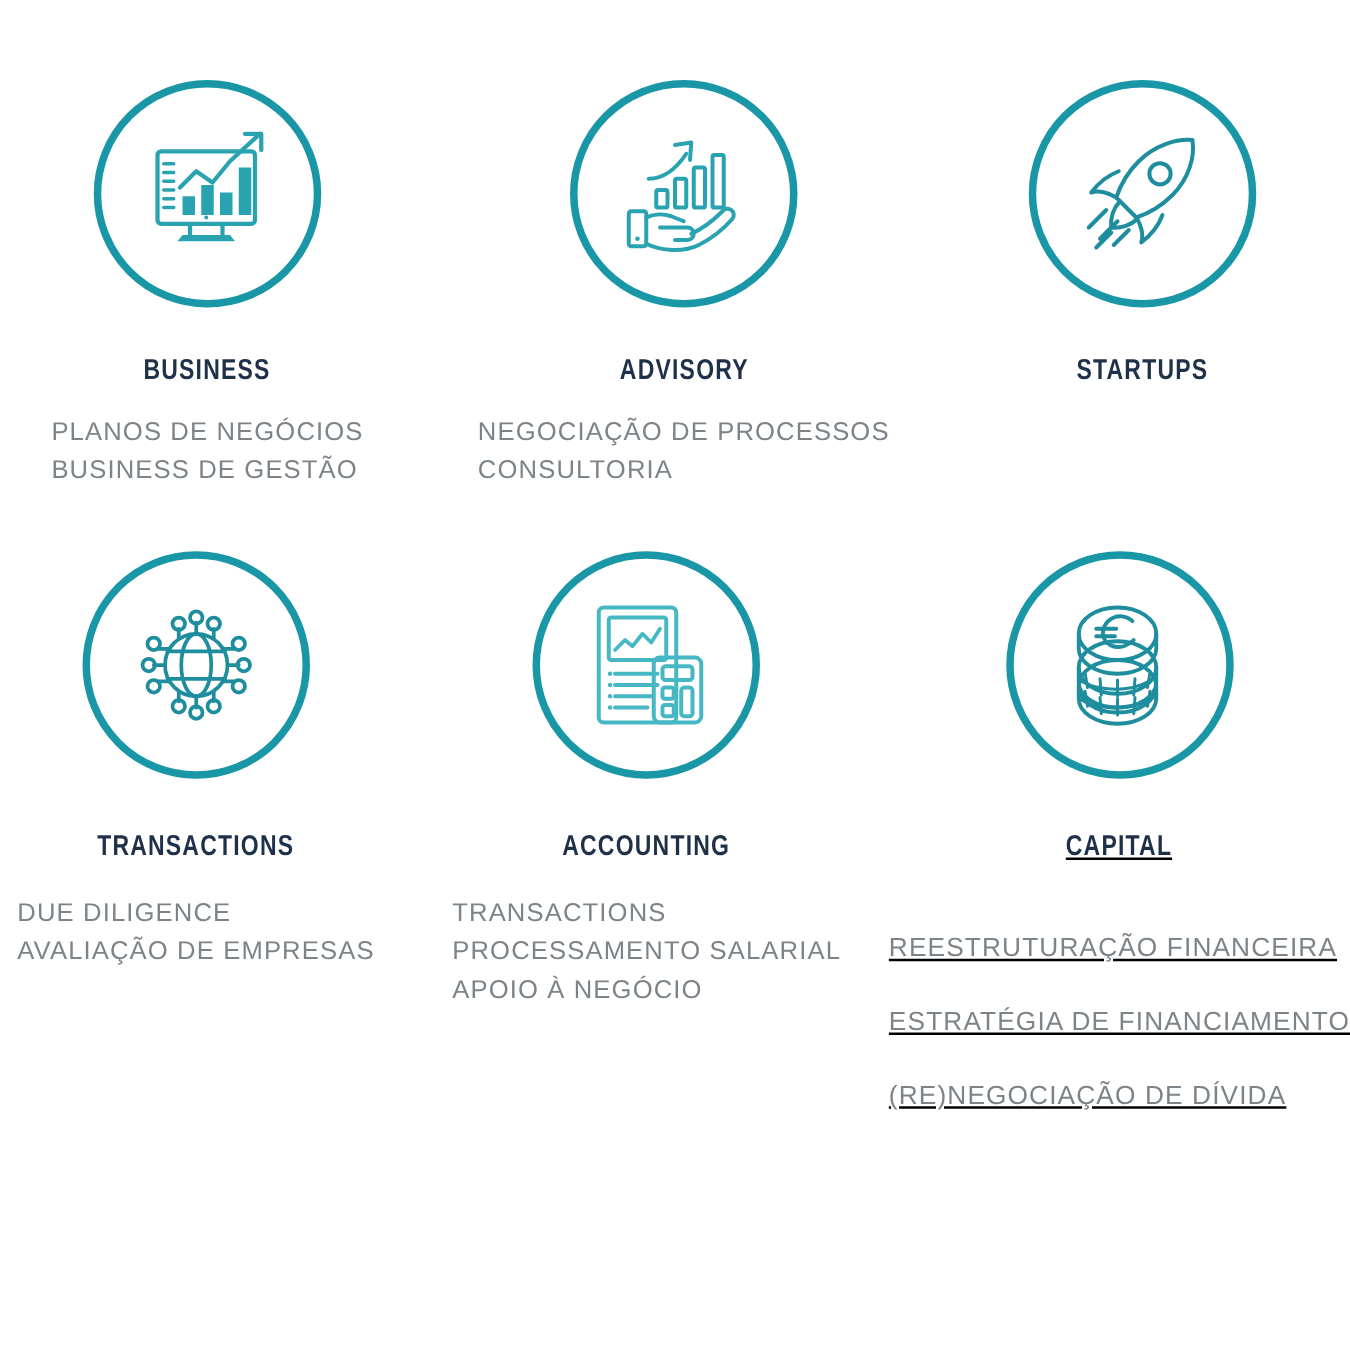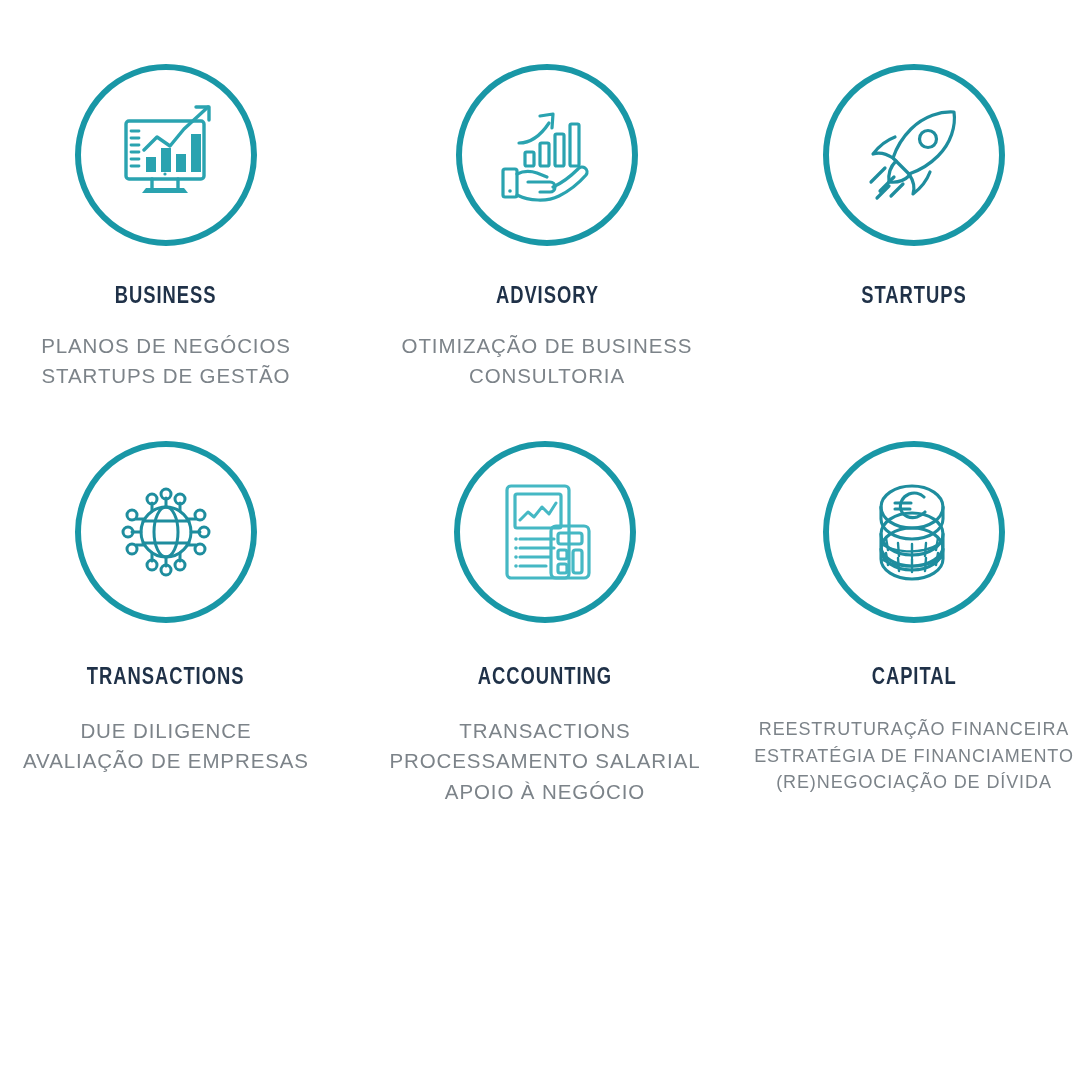--- a/index.html
+++ b/index.html
@@ -48,21 +48,21 @@
     align-items: center;
     box-sizing: border-box;
   }
 
   
   .service.s-business   { padding-right: 30px; }
   .service.s-advisory   { padding-right: 0px; }
   .service.s-startups   { padding-left: 16px; }
   .service.s-transactions { padding-right: 28px; }
   .service.s-accounting  { padding-right: 0px; }
-  .service.s-capital     { padding-left: 18px; }
+  .service.s-capital     { padding-left: 18px; text-decoration: underline; }
 
   .circle {
     width: 182px;
     height: 182px;
     border-radius: 50%;
     border: 6px solid #1997a6;
     box-sizing: border-box;
     display: flex;
     align-items: center;
     justify-content: center;
@@ -80,35 +80,34 @@
     color: #1f3148;
     transform: scaleX(0.80);
     text-align: center;
     white-space: nowrap;
   }
 
   .title-row2 { margin-top: 40px; }
 
   .lines {
     margin-top: 22px;
-    text-align: center;
   }
 
   .line {
     font-family: "Liberation Sans", sans-serif;
     font-size: 20.5px;
     letter-spacing: 0.9px;
     color: #7c8389;
     line-height: 1.47;
     white-space: nowrap;
   }
 
   .lines-row2 { margin-top: 26px; }
 
-  .lines-wide .line { font-size: 18px; }
+  .lines-wide .line { font-size: 21px; margin-top: 28px; }
 </style>
 </head>
 <body>
 
 <div class="board">
   <div class="grid">
 
     <div class="row row-1">
 
       <div class="service s-business">
@@ -125,21 +124,21 @@
               <rect x="64" y="49" width="10" height="18" fill="#2aa3b0" stroke="none"></rect>
               <rect x="79" y="29" width="10" height="38" fill="#2aa3b0" stroke="none"></rect>
               <path d="M32 45 L45 32 L58 41 L72 24 L96 2"></path>
               <path d="M84 2 L97 2 L97 15"></path>
             </svg>
           </span>
         </div>
         <div class="title">BUSINESS</div>
         <div class="lines">
           <div class="line">PLANOS DE NEGÓCIOS</div>
-          <div class="line">STARTUPS DE GESTÃO</div>
+          <div class="line">BUSINESS DE GESTÃO</div>
         </div>
       </div>
 
       <div class="service s-advisory">
         <div class="circle">
           <span>
             <svg width="104" height="104" viewBox="0 0 104 104" fill="none" stroke="#2aa3b0" stroke-width="3.2" stroke-linecap="round" stroke-linejoin="round">
               <rect x="30" y="49" width="9" height="14" rx="1.5"></rect>
               <rect x="45" y="40" width="9" height="23" rx="1.5"></rect>
               <rect x="60" y="31" width="9" height="32" rx="1.5"></rect>
@@ -149,21 +148,21 @@
               <rect x="8" y="66" width="14" height="28" rx="2"></rect>
               <circle cx="15" cy="88" r="1.8" fill="#2aa3b0" stroke="none"></circle>
               <path d="M22 71 C28 68 36 68 42 70 L52 74"></path>
               <path d="M33 79 h22 a5 5 0 0 1 0 10 h-10"></path>
               <path d="M22 92 C34 98 52 99 64 93 C74 88 84 80 91 72 a5 5 0 0 0 -8 -6 C76 73 67 80 58 84"></path>
             </svg>
           </span>
         </div>
         <div class="title">ADVISORY</div>
         <div class="lines">
-          <div class="line">OTIMIZAÇÃO DE BUSINESS</div>
+          <div class="line">NEGOCIAÇÃO DE PROCESSOS</div>
           <div class="line">CONSULTORIA</div>
         </div>
       </div>
 
       <div class="service s-startups">
         <div class="circle">
           <span>
             <svg width="106" height="106" viewBox="0 0 106 106" fill="none" stroke="#1e8d9e" stroke-width="3.2" stroke-linecap="round" stroke-linejoin="round">
               <path d="M93 10 C80 9 63 14 50 27 C41 36 35 47 32 56 L48 72 C57 69 68 63 77 54 C90 41 95 24 93 10 Z"></path>
               <circle cx="67" cy="37" r="8.5"></circle>

